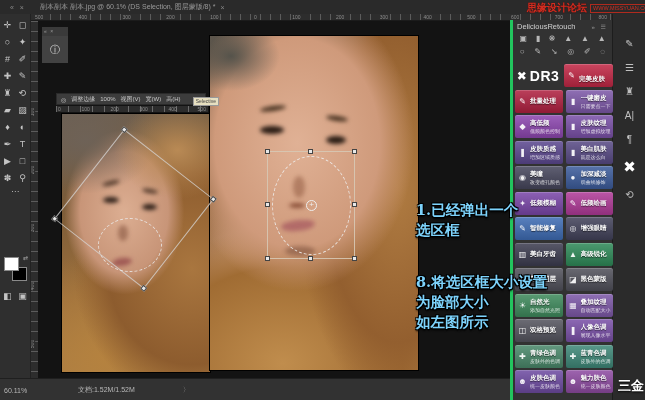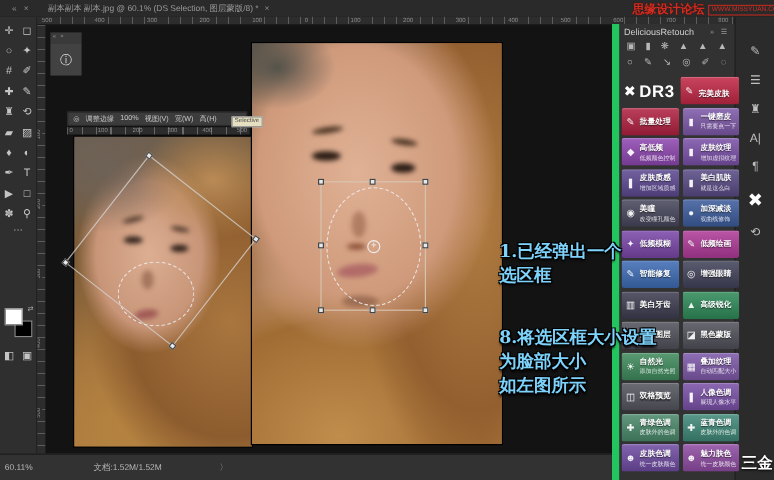--- a/index.html
+++ b/index.html
@@ -87,21 +87,21 @@
      text-shadow:-1px -1px 0 #000,1px -1px 0 #000,-1px 1px 0 #000,1px 1px 0 #000,0 2px 2px #000;}
   #annotation .note2{margin-top:12px;}
   
   #wm-poco{left:352px;top:346px;z-index:40;text-shadow:0 1px 2px rgba(0,0,0,.8);}
   #wm-poco .row{display:flex;align-items:baseline;gap:4px;}
   #wm-poco .logo{font-size:28px;color:rgba(235,235,235,.88);letter-spacing:-1px;}
   #wm-poco .ttl{font-size:16px;font-weight:bold;color:rgba(242,242,242,.95);}
   #wm-poco .url{font-size:11px;color:rgba(230,230,230,.9);margin-top:-2px;}
   
   #drpanel{left:510px;top:20px;width:102px;height:380px;background:#323232;z-index:20;
-           border-left:6px solid #22c55e;box-sizing:border-box;}
+           border-left:3px solid #22c55e;box-sizing:border-box;}
   #dr-header{display:flex;justify-content:space-between;align-items:center;height:12px;padding:0 4px;}
   #dr-title{font-size:7.5px;color:#d0d0d0;}
   #dr-header .ctl{font-size:6px;color:#999;letter-spacing:2px;}
   .dr-iconrow{display:flex;justify-content:space-around;align-items:center;height:13px;padding:0 2px;}
   .dr-iconrow span{color:#b8b8b8;font-size:8px;}
   #dr-rows{position:absolute;left:2px;top:44px;width:98px;}
   .dr-row{display:flex;gap:3px;margin-bottom:2.5px;height:23px;}
   .dr-cell{flex:1;display:flex;align-items:center;gap:3px;padding-left:3px;border-radius:2px;box-sizing:border-box;
            background-image:linear-gradient(rgba(255,255,255,.14),rgba(0,0,0,.18));
            box-shadow:inset 0 1px 0 rgba(255,255,255,.18);cursor:pointer;}

